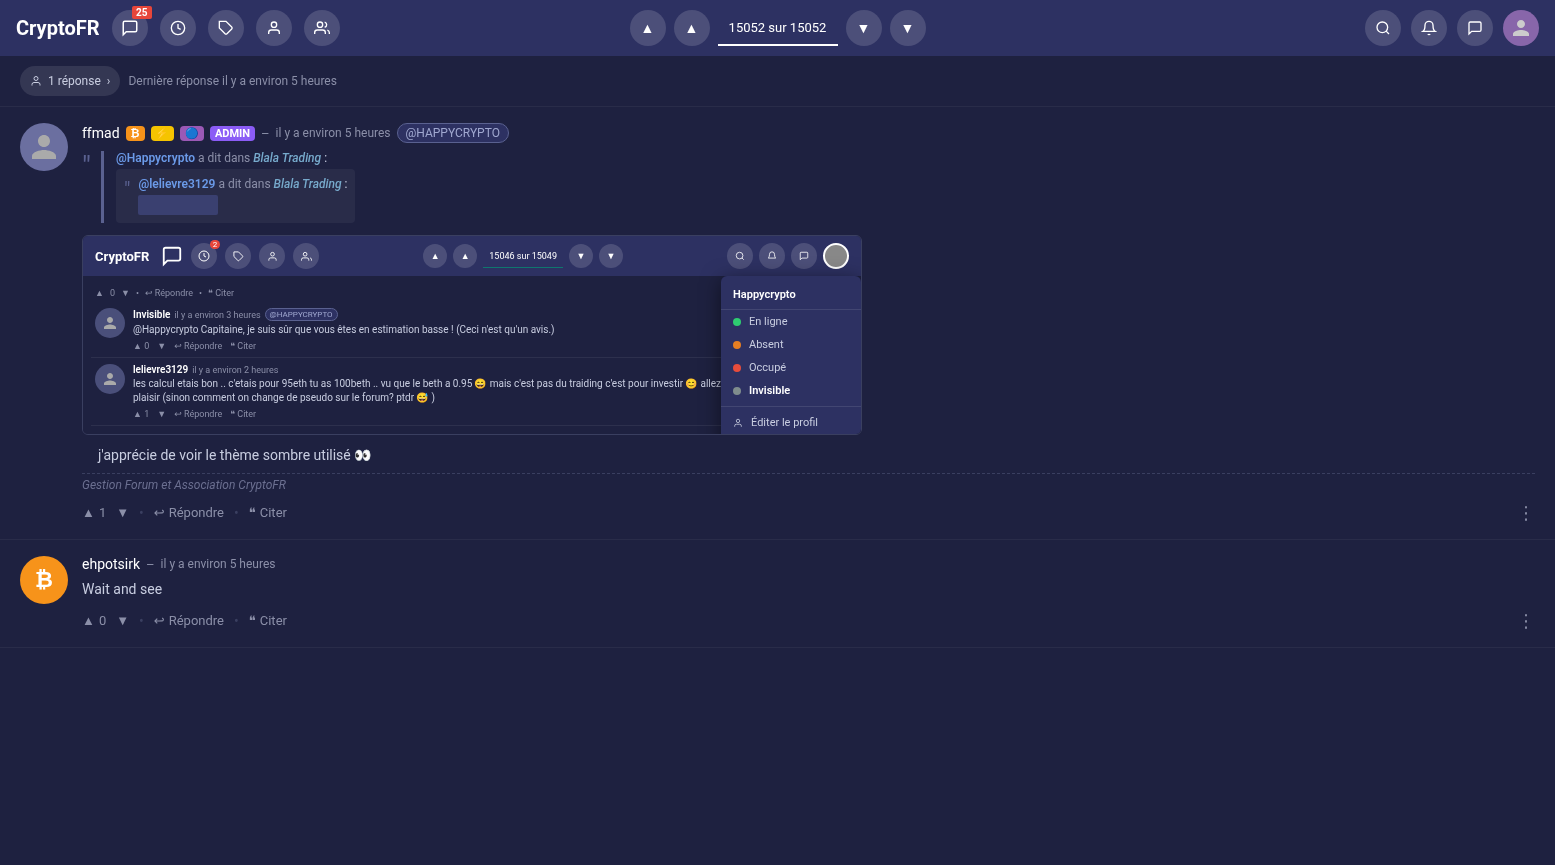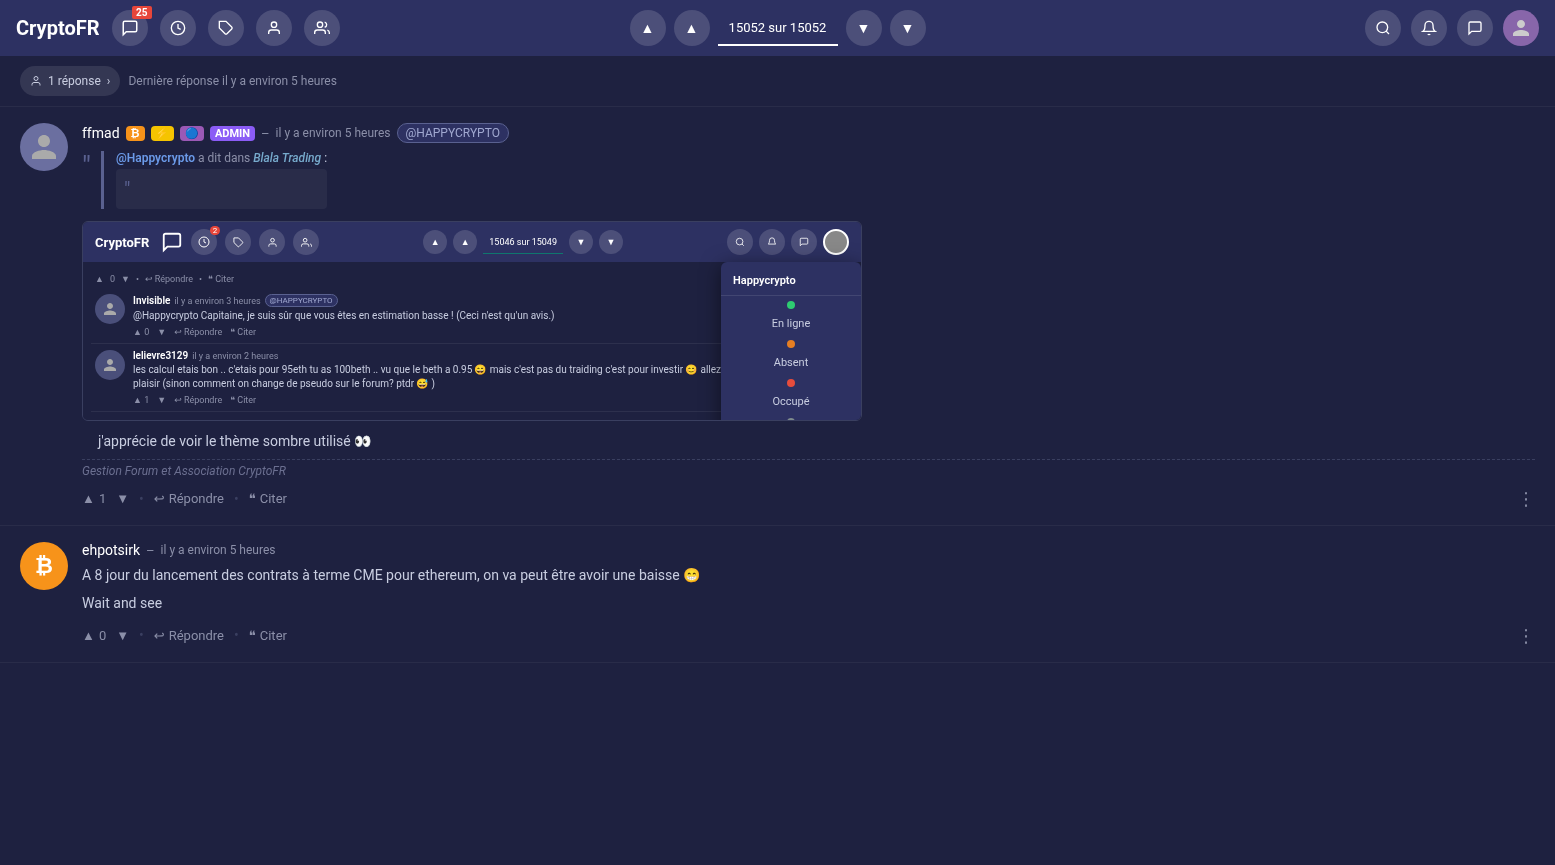--- a/index.html
+++ b/index.html
@@ -318,21 +318,20 @@
       color: #fff; font-weight: 600;
       font-size: 11px;
       padding: 4px 12px 8px;
       border-bottom: 1px solid rgba(255,255,255,0.1);
     }
     .dropdown-item {
       display: flex; align-items: center; gap: 8px;
       padding: 5px 12px;
       font-size: 11px; color: #c8cde0;
       cursor: pointer;
-      flex-direction: column;
     }
     .status-dot {
       width: 8px; height: 8px; border-radius: 50%;
     }
     .dot-green { background: #2ecc71; }
     .dot-orange { background: #e67e22; }
     .dot-red { background: #e74c3c; }
     .dot-gray { background: #7f8c8d; }
     .dropdown-separator { height: 1px; background: rgba(255,255,255,0.1); margin: 4px 0; }
 
@@ -499,20 +498,29 @@
         <div class="quote-inner">
           <div class="quote-author">
             <span class="mention-link">@Happycrypto</span>
             <span> a dit dans </span>
             <span class="topic-link">Blala Trading</span>
             <span class="colon"> :</span>
           </div>
 
           <div class="quote-nested">
             <span class="quote-mark-small">"</span>
+            <div>
+              <div class="quote-author">
+                <span class="mention-link">@lelievre3129</span>
+                <span> a dit dans </span>
+                <span class="topic-link">Blala Trading</span>
+                <span class="colon"> :</span>
+              </div>
+              <div style="background:#3a4070; height:20px; width:80px; border-radius:2px; margin-top:4px;"></div>
+            </div>
           </div>
         </div>
       </div>
 
       <div class="screenshot-box">
         <div class="screenshot-inner">
 
           <div class="mini-header">
             <span class="mini-logo">CryptoFR</span>
             <div style="display:flex;align-items:center;gap:8px; margin-left:4px;">
@@ -704,21 +712,20 @@
       ₿
     </div>
     <div class="post-body">
       <div class="post-header">
         <span class="username">ehpotsirk</span>
         <span style="color:#8b8fa8; font-size:13px;">–</span>
         <span class="post-time">il y a environ 5 heures</span>
       </div>
 
       <div class="post-content">
-        <p>A 8 jour du lancement des contrats à terme CME pour ethereum, on va peut être avoir une baisse 😁</p>
         <p style="margin-top:6px;">Wait and see</p>
       </div>
 
       <div class="post-actions">
         <div class="action-vote">
           <span>▲</span>
           <span class="count">0</span>
         </div>
         <div class="action-vote">
           <span>▼</span>

